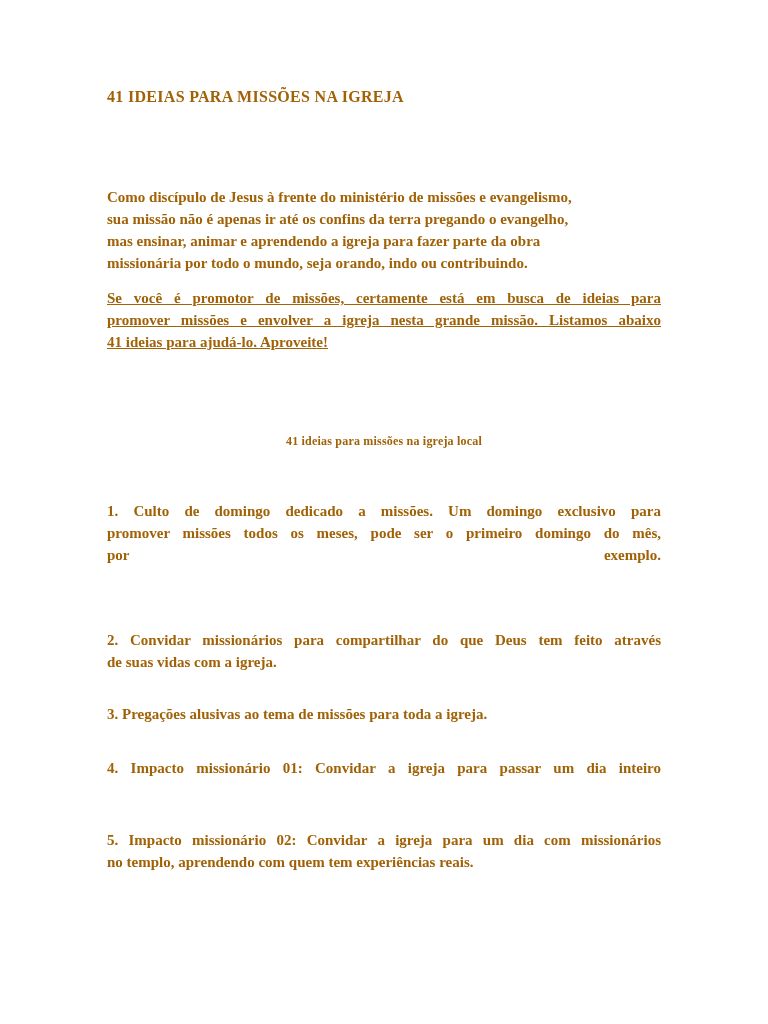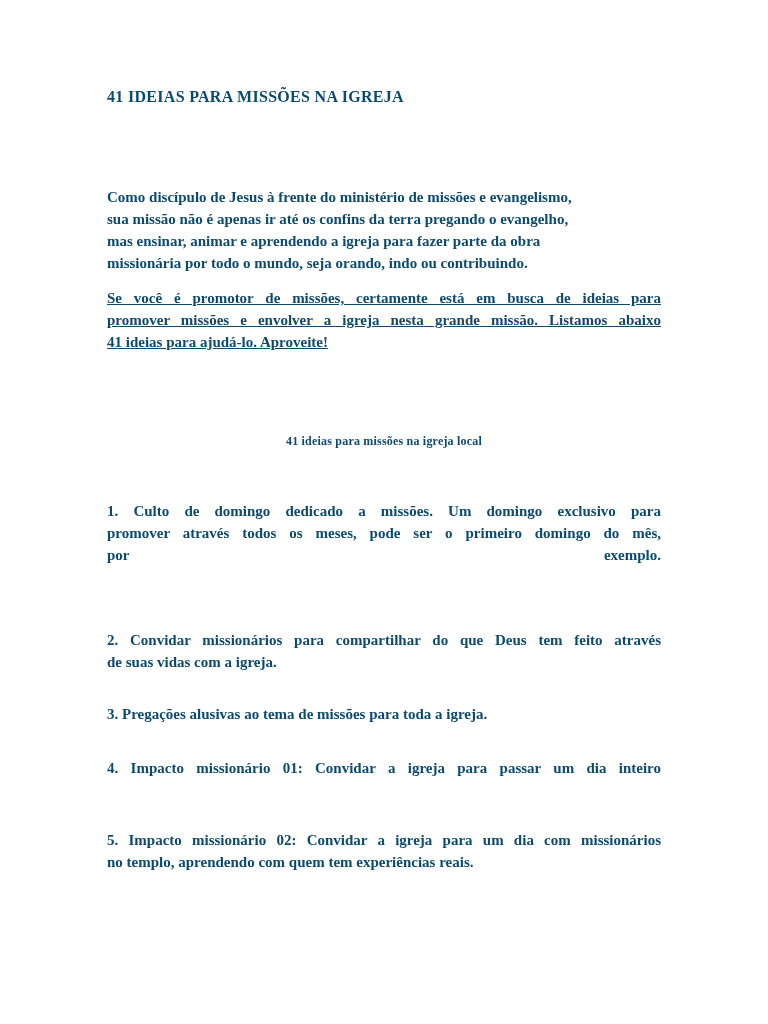--- a/index.html
+++ b/index.html
@@ -5,21 +5,21 @@
   html, body {
     margin: 0;
     padding: 0;
     background: #ffffff;
   }
   .page {
     position: relative;
     width: 768px;
     height: 1024px;
     background: #ffffff;
-    color: #0c4a6e;
+    color: #a16207;
     font-family: "Liberation Serif", "DejaVu Serif", serif;
     font-weight: bold;
     overflow: hidden;
   }
   .doc-title {
     position: absolute;
     top: 86px;
     left: 107px;
     margin: 0;
     font-size: 16px;
@@ -78,21 +78,21 @@
   <div class="textblock para2">
       <div class="line stretch">Se você é promotor de missões, certamente está em busca de ideias para</div>
       <div class="line stretch">promover missões e envolver a igreja nesta grande missão. Listamos abaixo</div>
       <div class="line">41 ideias para ajudá-lo. Aproveite!</div>
     </div>
 
   <h2 class="section-heading">41 ideias para missões na igreja local</h2>
 
   <div class="textblock item1">
       <div class="line stretch">1. Culto de domingo dedicado a missões. Um domingo exclusivo para</div>
-      <div class="line stretch">promover através todos os meses, pode ser o primeiro domingo do mês,</div>
+      <div class="line stretch">promover missões todos os meses, pode ser o primeiro domingo do mês,</div>
       <div class="line stretch">por exemplo.</div>
     </div>
 
   <div class="textblock item2">
       <div class="line stretch">2. Convidar missionários para compartilhar do que Deus tem feito através</div>
       <div class="line">de suas vidas com a igreja.</div>
     </div>
 
   <div class="textblock item3">
       <div class="line">3. Pregações alusivas ao tema de missões para toda a igreja.</div>

